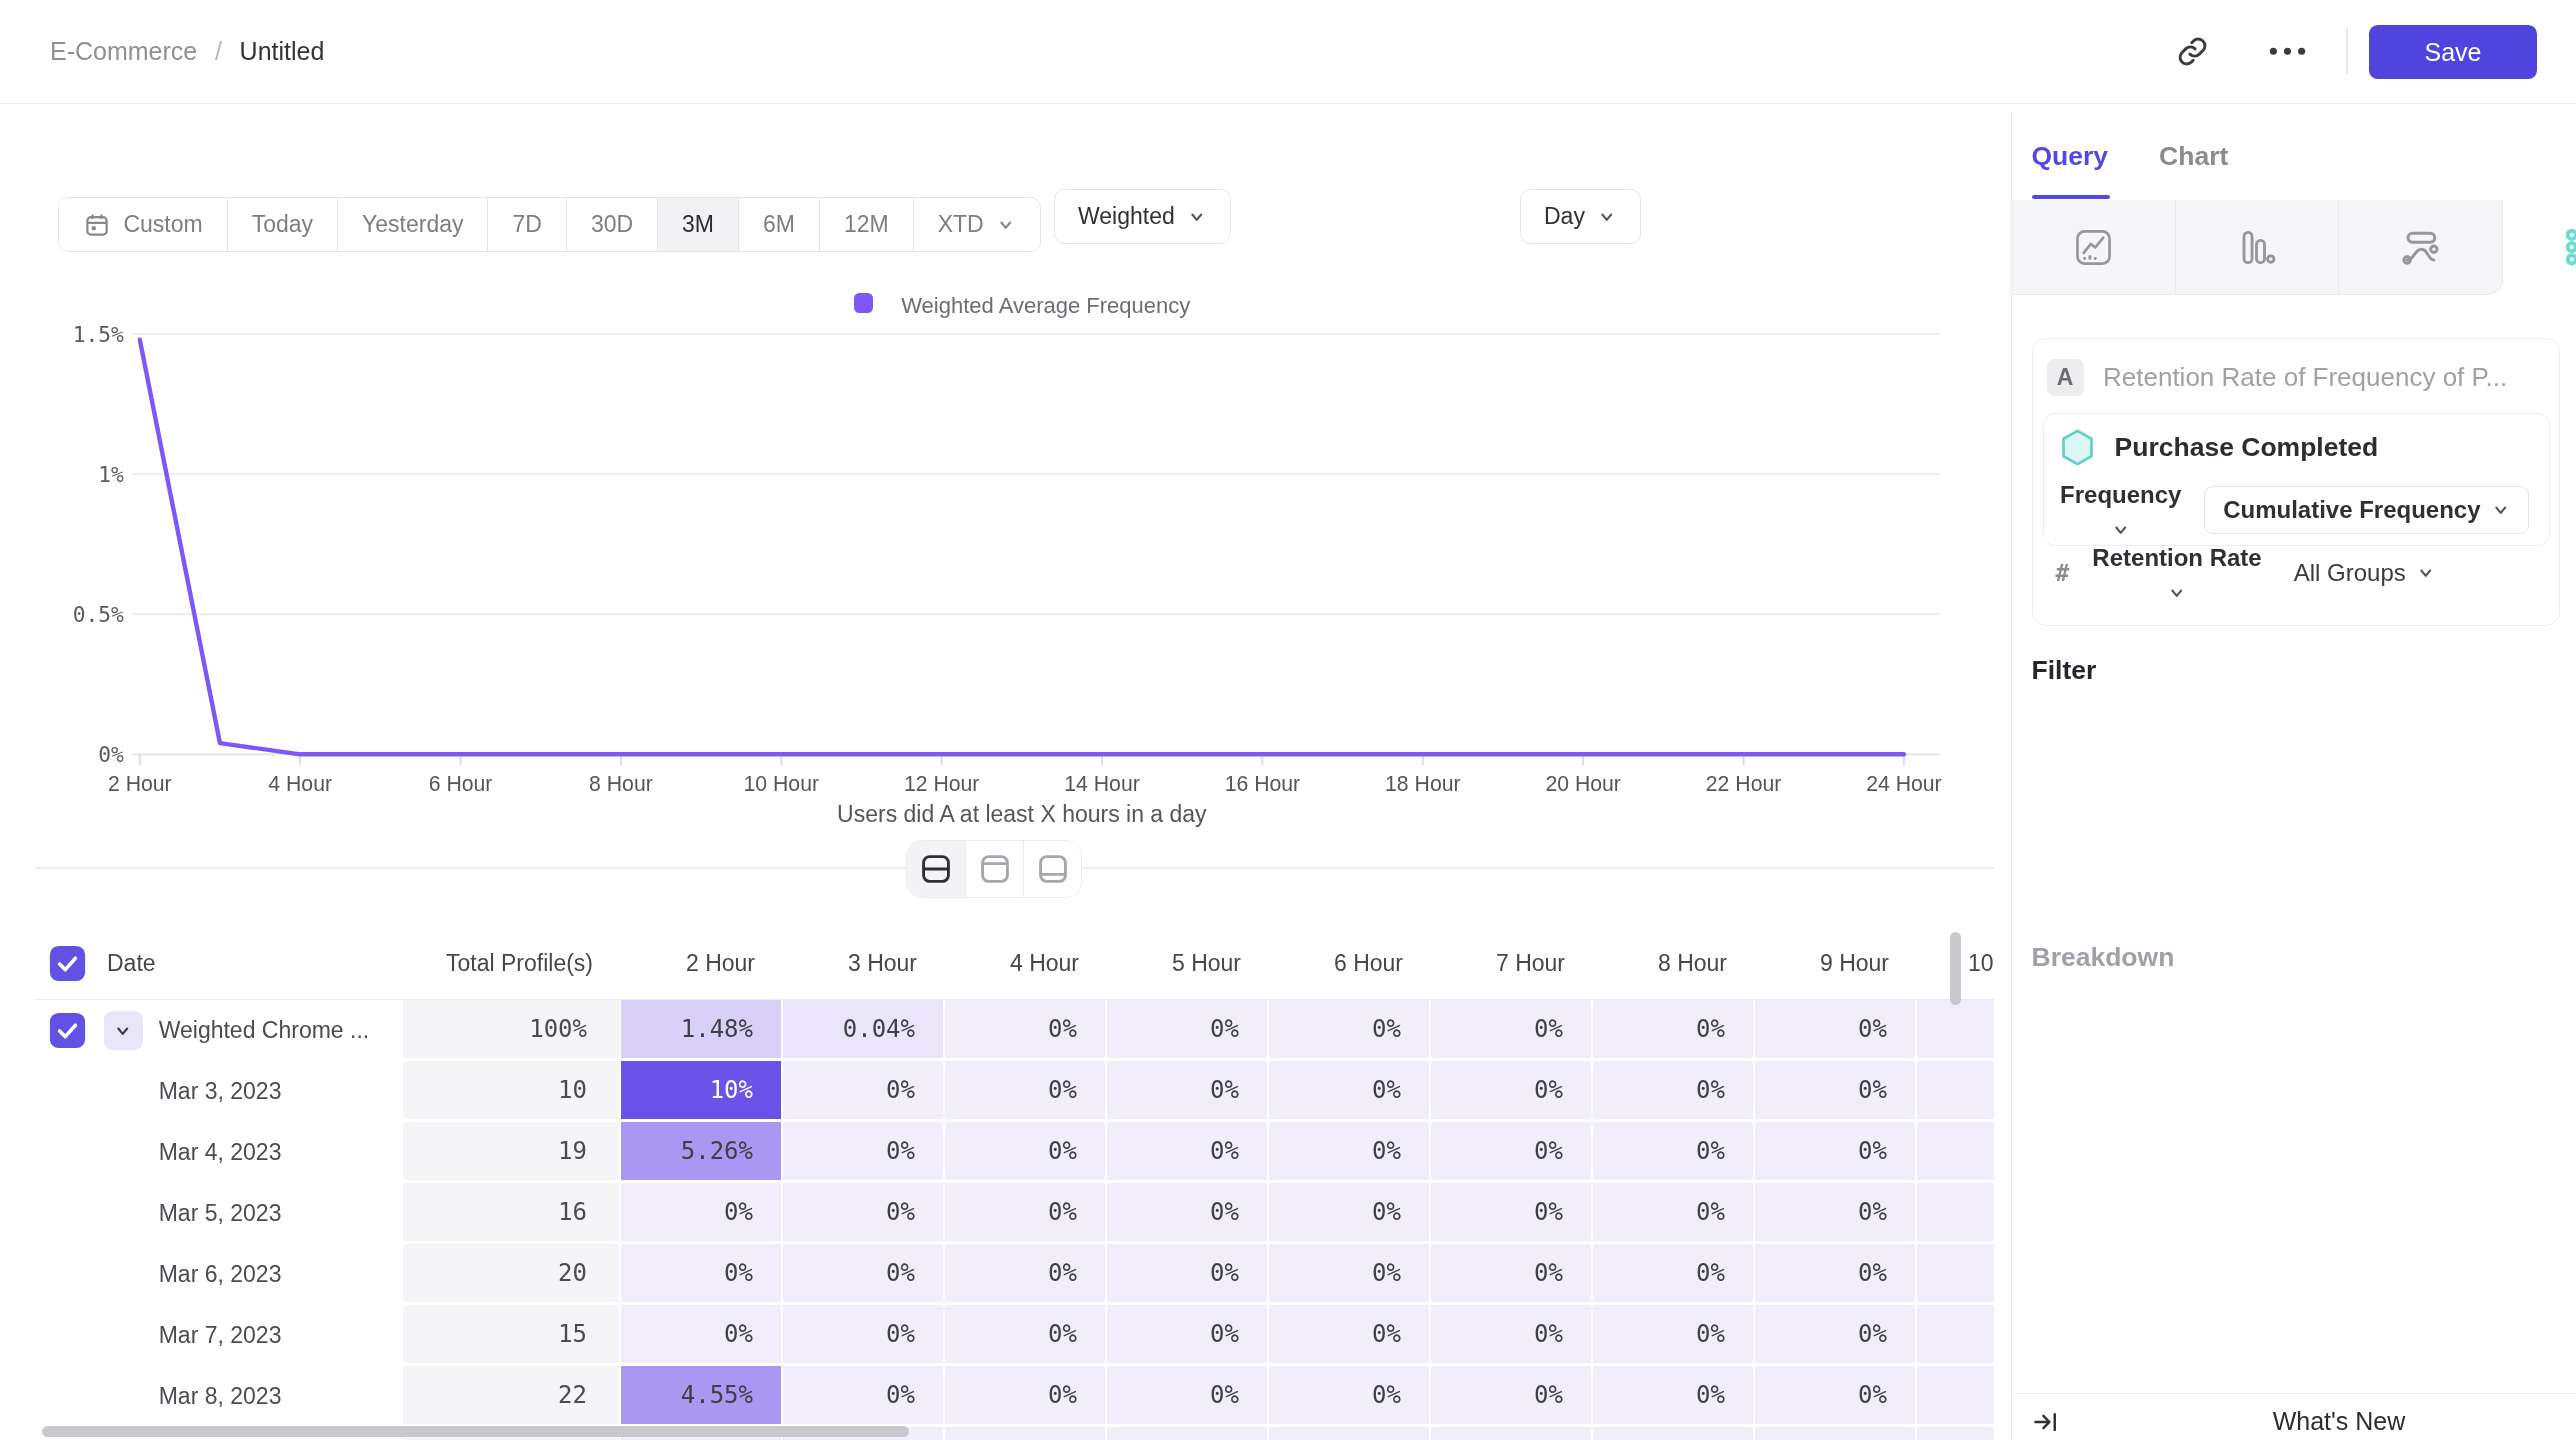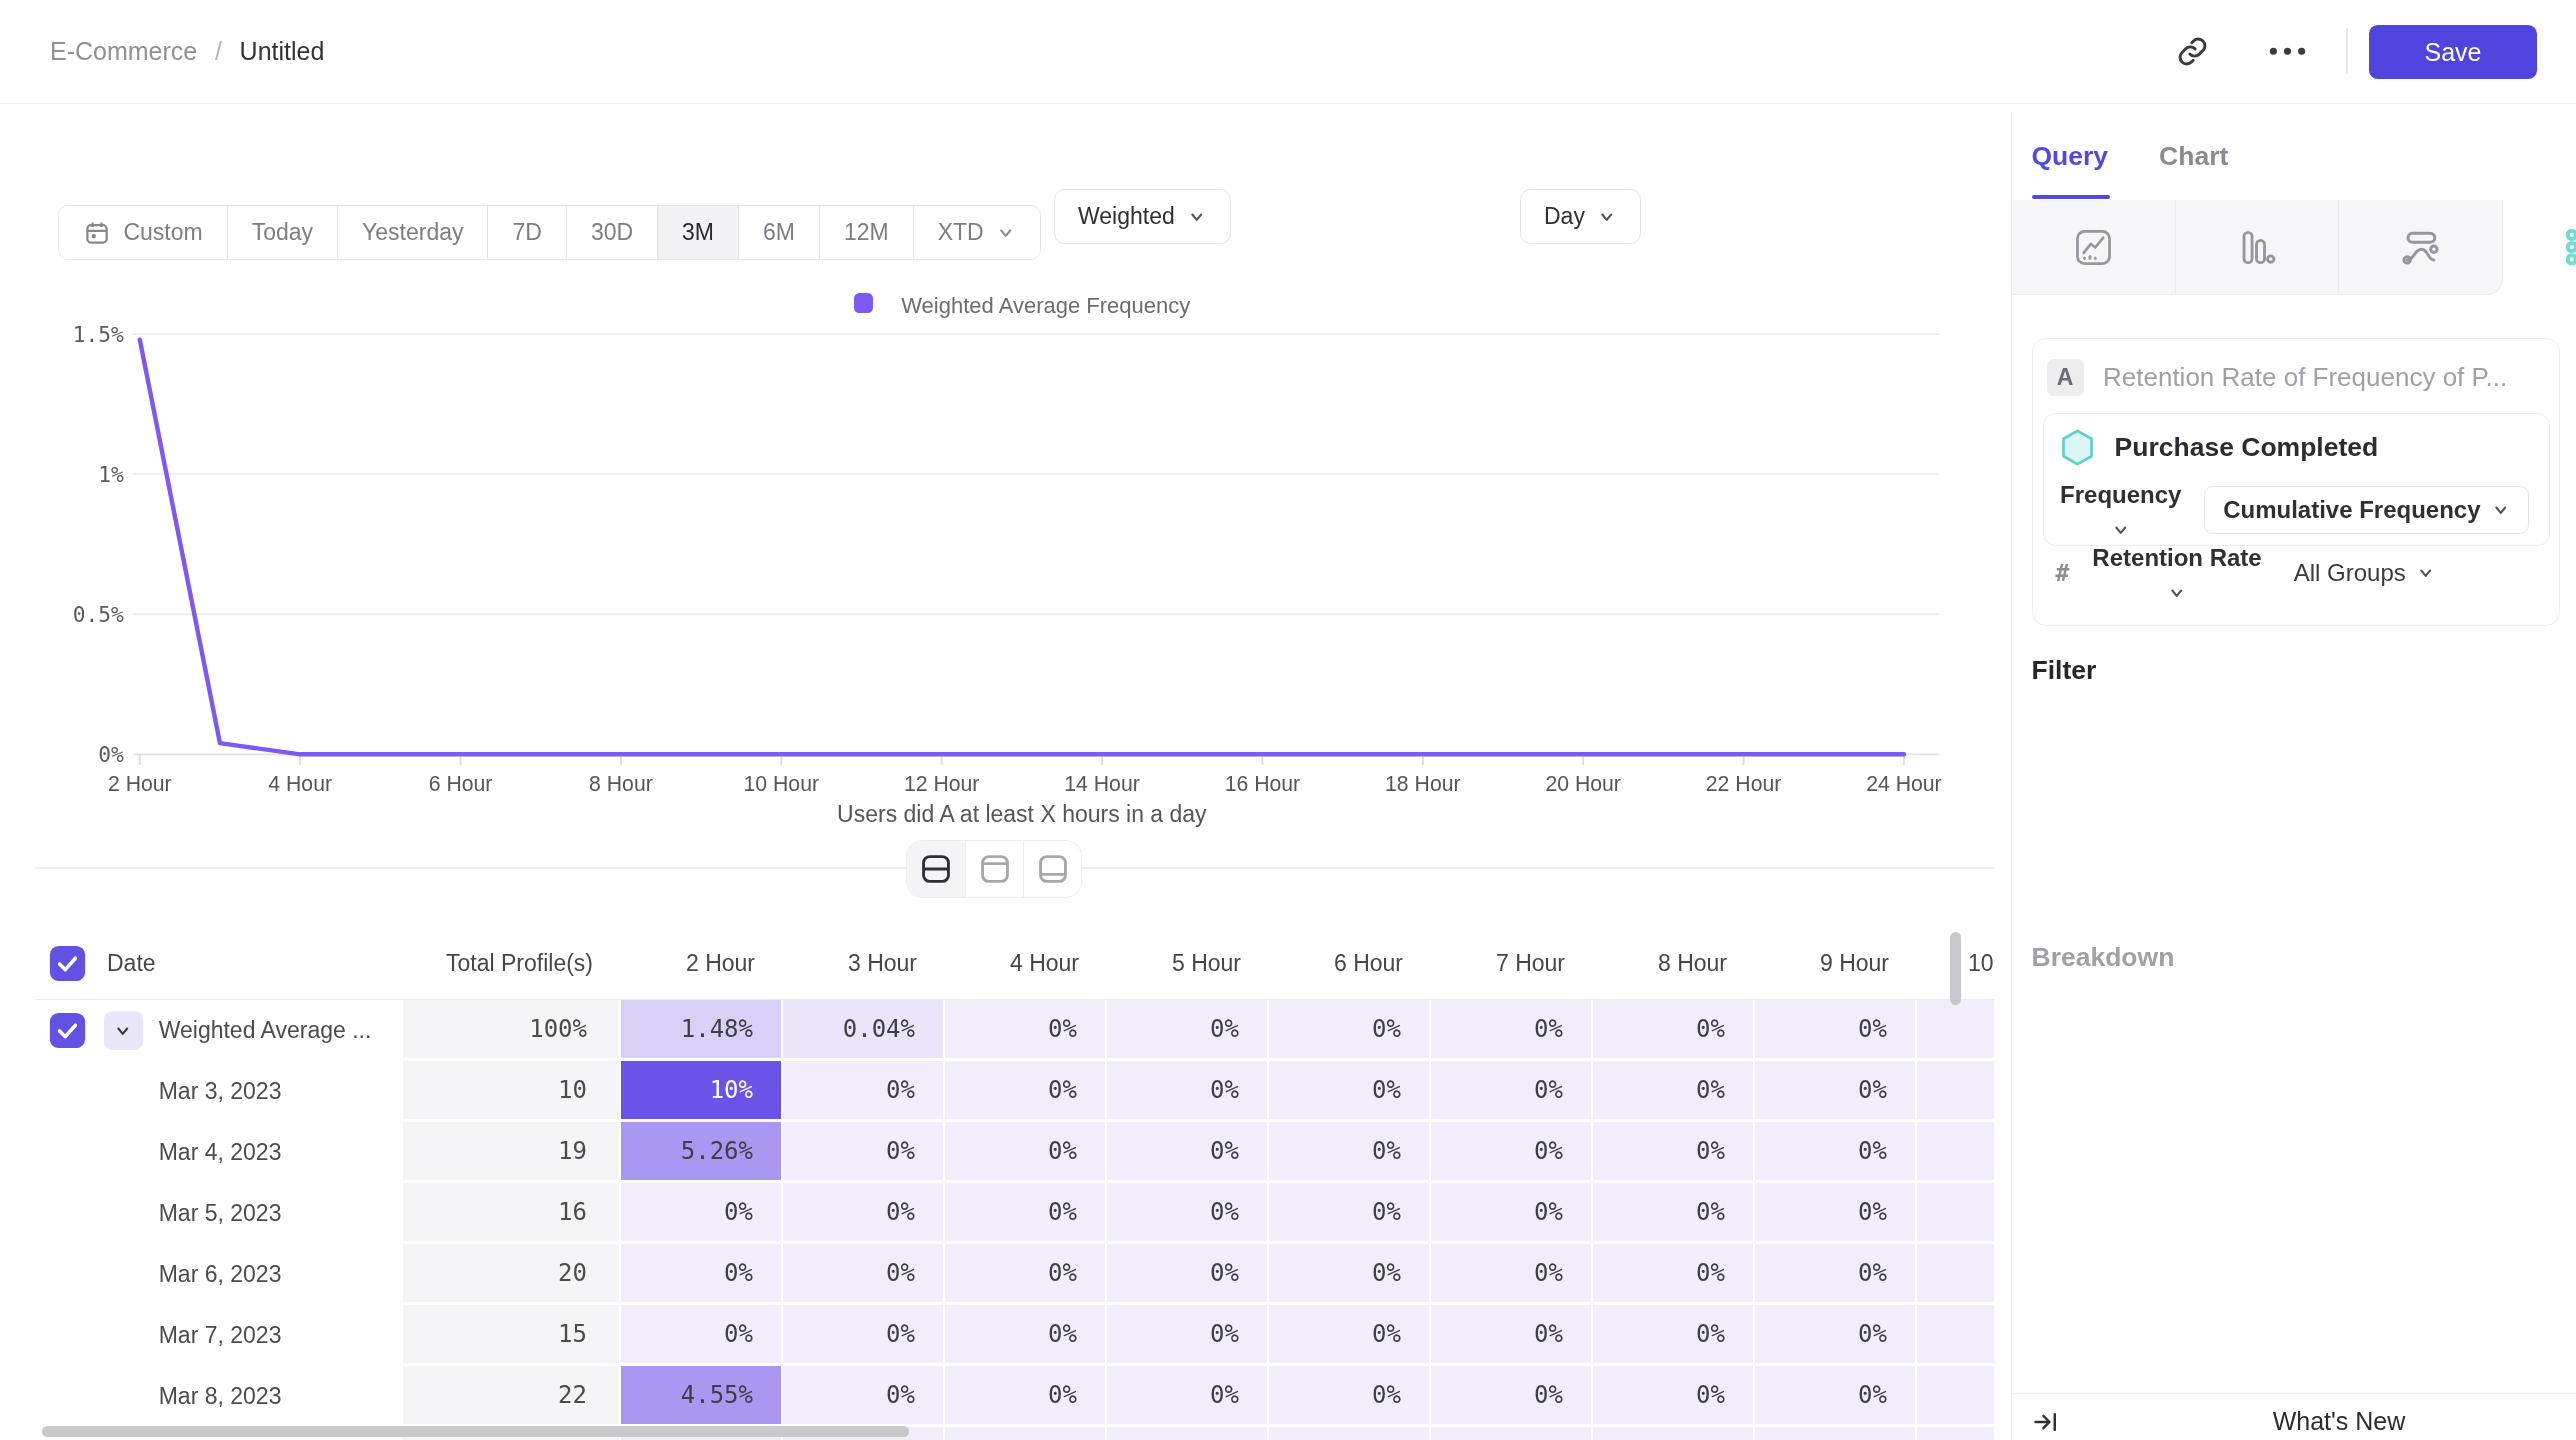--- a/index.html
+++ b/index.html
@@ -17,21 +17,21 @@
   .bc-current { color:#33333a; }
   .iconbtn { position:absolute; top:25px; width:53px; height:53px; display:flex; align-items:center; justify-content:center; border-radius:8.8px; }
   .top-divider { position:absolute; left:2346px; top:28px; width:1.8px; height:46px; background:#e8e8ea; }
   .savebtn { position:absolute; left:2369px; top:25px; width:168px; height:54px; background:#4f45de;
     color:#fff; font-size:25px; font-weight:500; border-radius:8.8px; display:flex; align-items:center; justify-content:center; }
 
   
   .main { position:absolute; left:0; top:104px; width:2011px; height:1336px; background:#fff; }
 
   .controls { position:absolute; left:0; top:85px; width:100%; height:55px; }
-  .range-group { position:absolute; left:58px; top:16px; display:inline-flex; align-items:stretch; height:55px;
+  .range-group { position:absolute; left:58px; top:8px; display:inline-flex; align-items:stretch; height:55px;
     border:1.8px solid #e5e5e8; border-radius:10.6px; overflow:hidden; background:#fff; }
   .seg { display:flex; align-items:center; gap:12.4px; padding:0 24px; font-size:23px; color:#7d7d86; background:#fff; }
   .seg + .seg { border-left:1.8px solid #e5e5e8; }
   .seg.active { background:#f2f2f4; color:#2b2b32; font-weight:500; }
   .ctlbtn { position:absolute; top:0; height:55px; display:inline-flex; align-items:center; gap:12.4px;
     padding:0 23px; border:1.8px solid #e5e5e8; border-radius:10.6px; background:#fff; font-size:23px; color:#2f2f36; font-weight:500; }
 
   .legend { position:absolute; left:140px; top:189px; width:1764px; display:flex; align-items:flex-start; justify-content:center; gap:28px; }
   .legend-swatch { width:19.5px; height:19.5px; border-radius:5.3px; }
   .legend-label { font-size:22px; color:#6c6c74; }
@@ -294,21 +294,21 @@
                 <path d="M12 21.5l6.5 6.5L30 15" fill="none" stroke="#fff" stroke-width="4" stroke-linecap="round" stroke-linejoin="round"></path>
               </svg>
             </span>
             <span class="chslot">
               <span class="chevbtn">
                 <svg width="19.5" height="19.5" viewBox="0 0 22 22">
                   <path d="M6 8.5l5 6 5-6" fill="none" stroke="#3a3a41" stroke-width="2.4" stroke-linecap="round" stroke-linejoin="round"></path>
                 </svg>
               </span>
             </span>
-            <span class="rlabel">Weighted Average ...</span>
+            <span class="rlabel">Weighted Chrome ...</span>
           </div>
           <div class="cell totalcell mono">100%</div>
           <div class="cell hourcell mono c2">1.48%</div>
           <div class="cell hourcell mono c1">0.04%</div>
           <div class="cell hourcell mono c0">0%</div>
           <div class="cell hourcell mono c0">0%</div>
           <div class="cell hourcell mono c0">0%</div>
           <div class="cell hourcell mono c0">0%</div>
           <div class="cell hourcell mono c0">0%</div>
           <div class="cell hourcell mono c0">0%</div>

